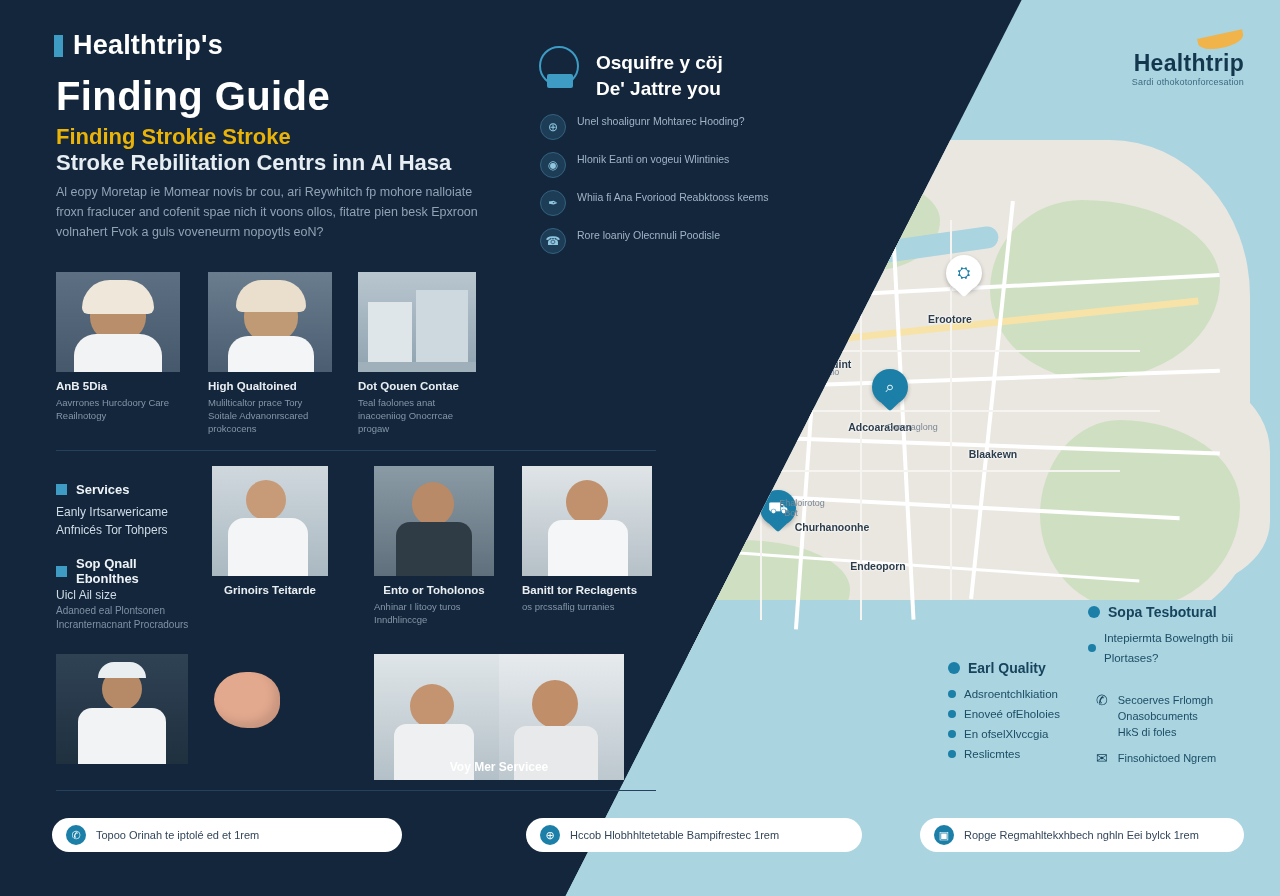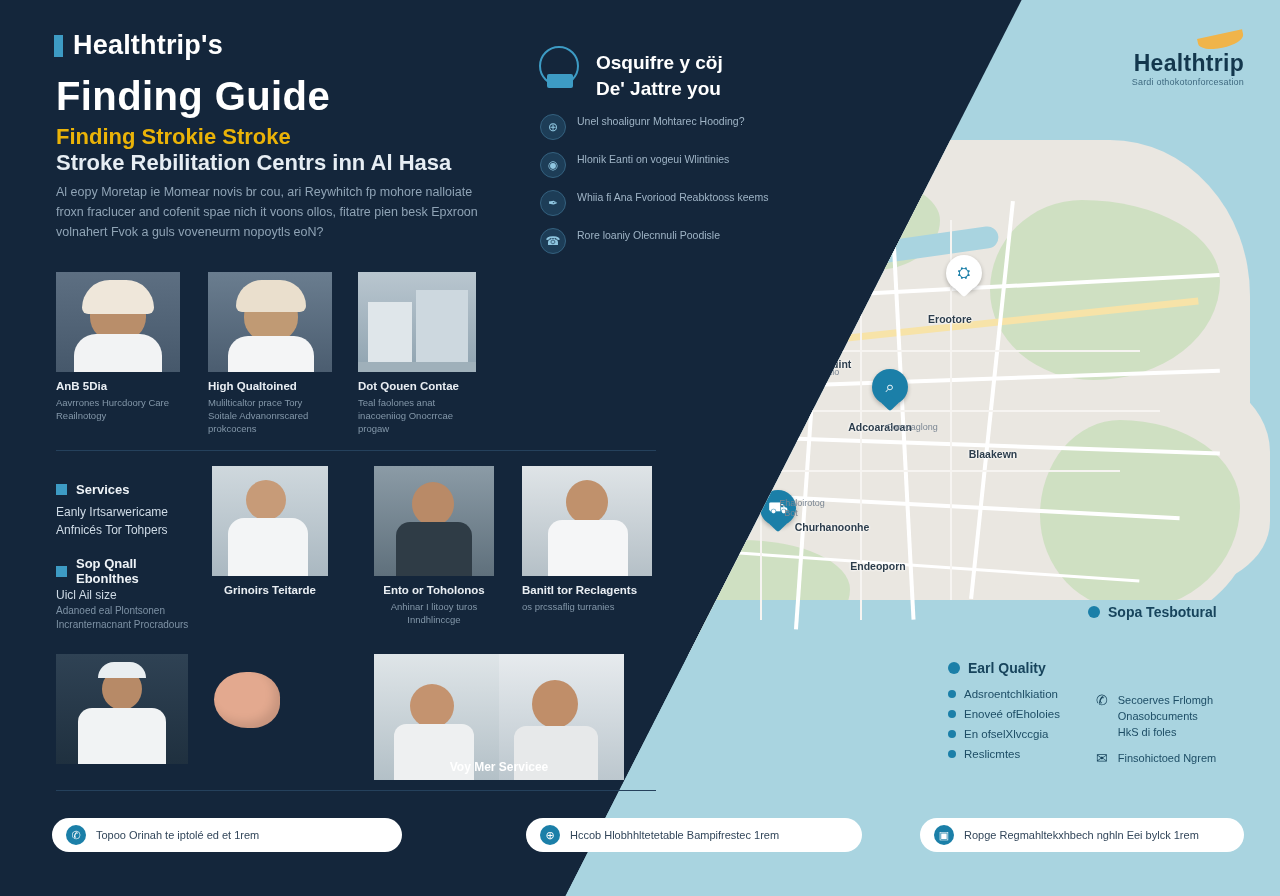--- a/index.html
+++ b/index.html
@@ -422,21 +422,21 @@
       </div>
       <div class="cap-title" style="text-align:center;">Grinoirs Teitarde</div>
     </div>
 
     <div class="card" style="top:466px; left:374px; width:120px;">
       <div class="photo" style="width:120px; height:110px; background:linear-gradient(#8b9ba6,#5f707c);">
         <div style="position:absolute;left:38px;top:16px;width:42px;height:44px;border-radius:50%;background:#b98a67;"></div>
         <div style="position:absolute;left:22px;top:56px;width:76px;height:54px;border-radius:14px 14px 0 0;background:#2f3c46;"></div>
       </div>
       <div class="cap-title" style="text-align:center;">Ento or Toholonos</div>
-      <div class="cap-sub" style="text-align:center;">Anhinar I litooy turos Inndhlinccge</div>
+      <div class="cap-sub" style="">Anhinar I litooy turos Inndhlinccge</div>
     </div>
 
     <div class="card" style="top:466px; left:522px; width:130px;">
       <div class="photo" style="width:130px; height:110px; background:linear-gradient(#dfe4e7,#b5c0c7);">
         <div style="position:absolute;left:44px;top:14px;width:42px;height:44px;border-radius:50%;background:#c0916c;"></div>
         <div style="position:absolute;left:26px;top:54px;width:80px;height:56px;border-radius:14px 14px 0 0;background:#f5f6f7;"></div>
       </div>
       <div class="cap-title">Banitl tor Reclagents</div>
       <div class="cap-sub">os prcssaflig turranies</div>
     </div>
@@ -515,20 +515,26 @@
           <span>Reslicmtes</span>
         </li>
       </ul>
   </div>
 
   <div class="chk" style="left:1088px; top:604px; width:190px;">
     <h4>
         <span class="dot"></span>
         <span>Sopa Tesbotural</span>
       </h4>
+    <ul id="chk1-items">
+        <li>
+          <span class="b"></span>
+          <span>Intepiermta Bowelngth bii Plortases?</span>
+        </li>
+      </ul>
   </div>
 
   <div style="position:absolute; left:1096px; top:692px; width:180px;">
     <div id="contacts">
         <div style="display: flex; gap: 10px; align-items: flex-start; margin-bottom: 10px;">
           <span style="color: rgb(23, 68, 92); font-size: 14px;">✆</span>
           <div style="color: rgb(29, 77, 101); font-size: 11px; line-height: 16px;">
             <div>Secoerves Frlomgh</div>
             <div>Onasobcuments</div>
             <div>HkS di foles</div>

